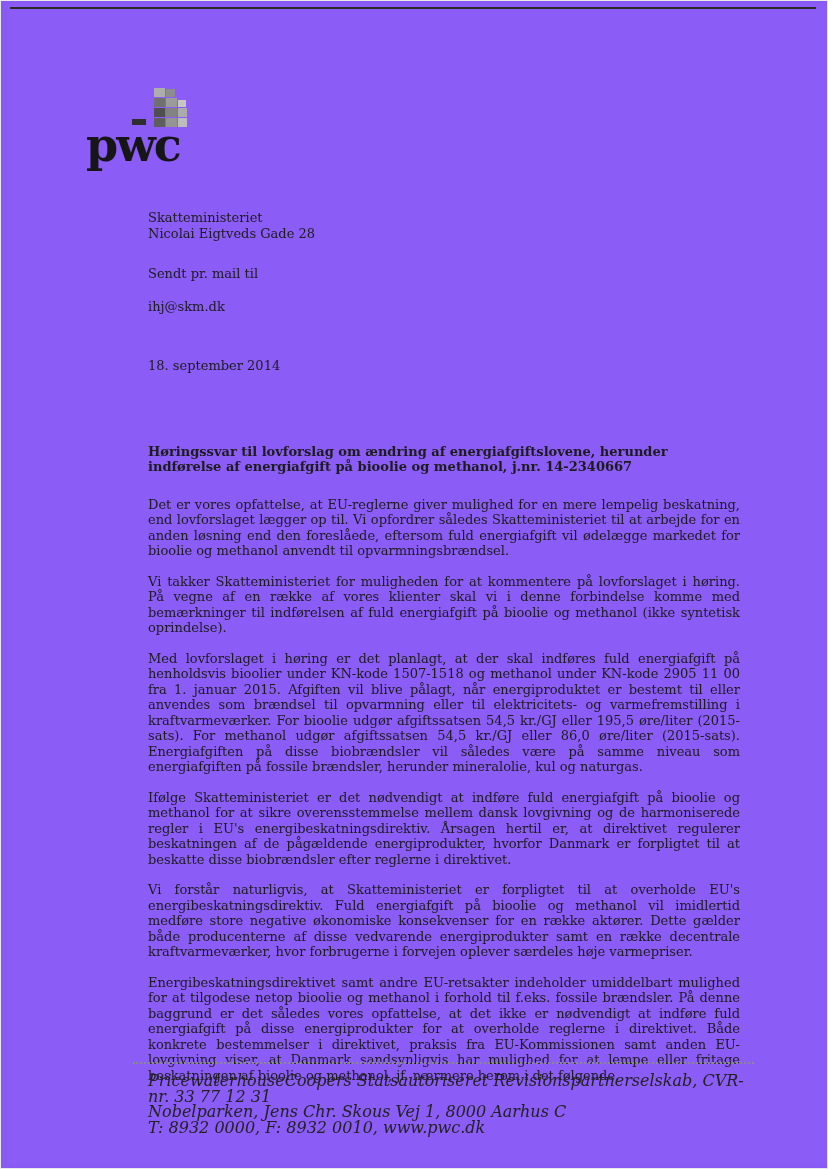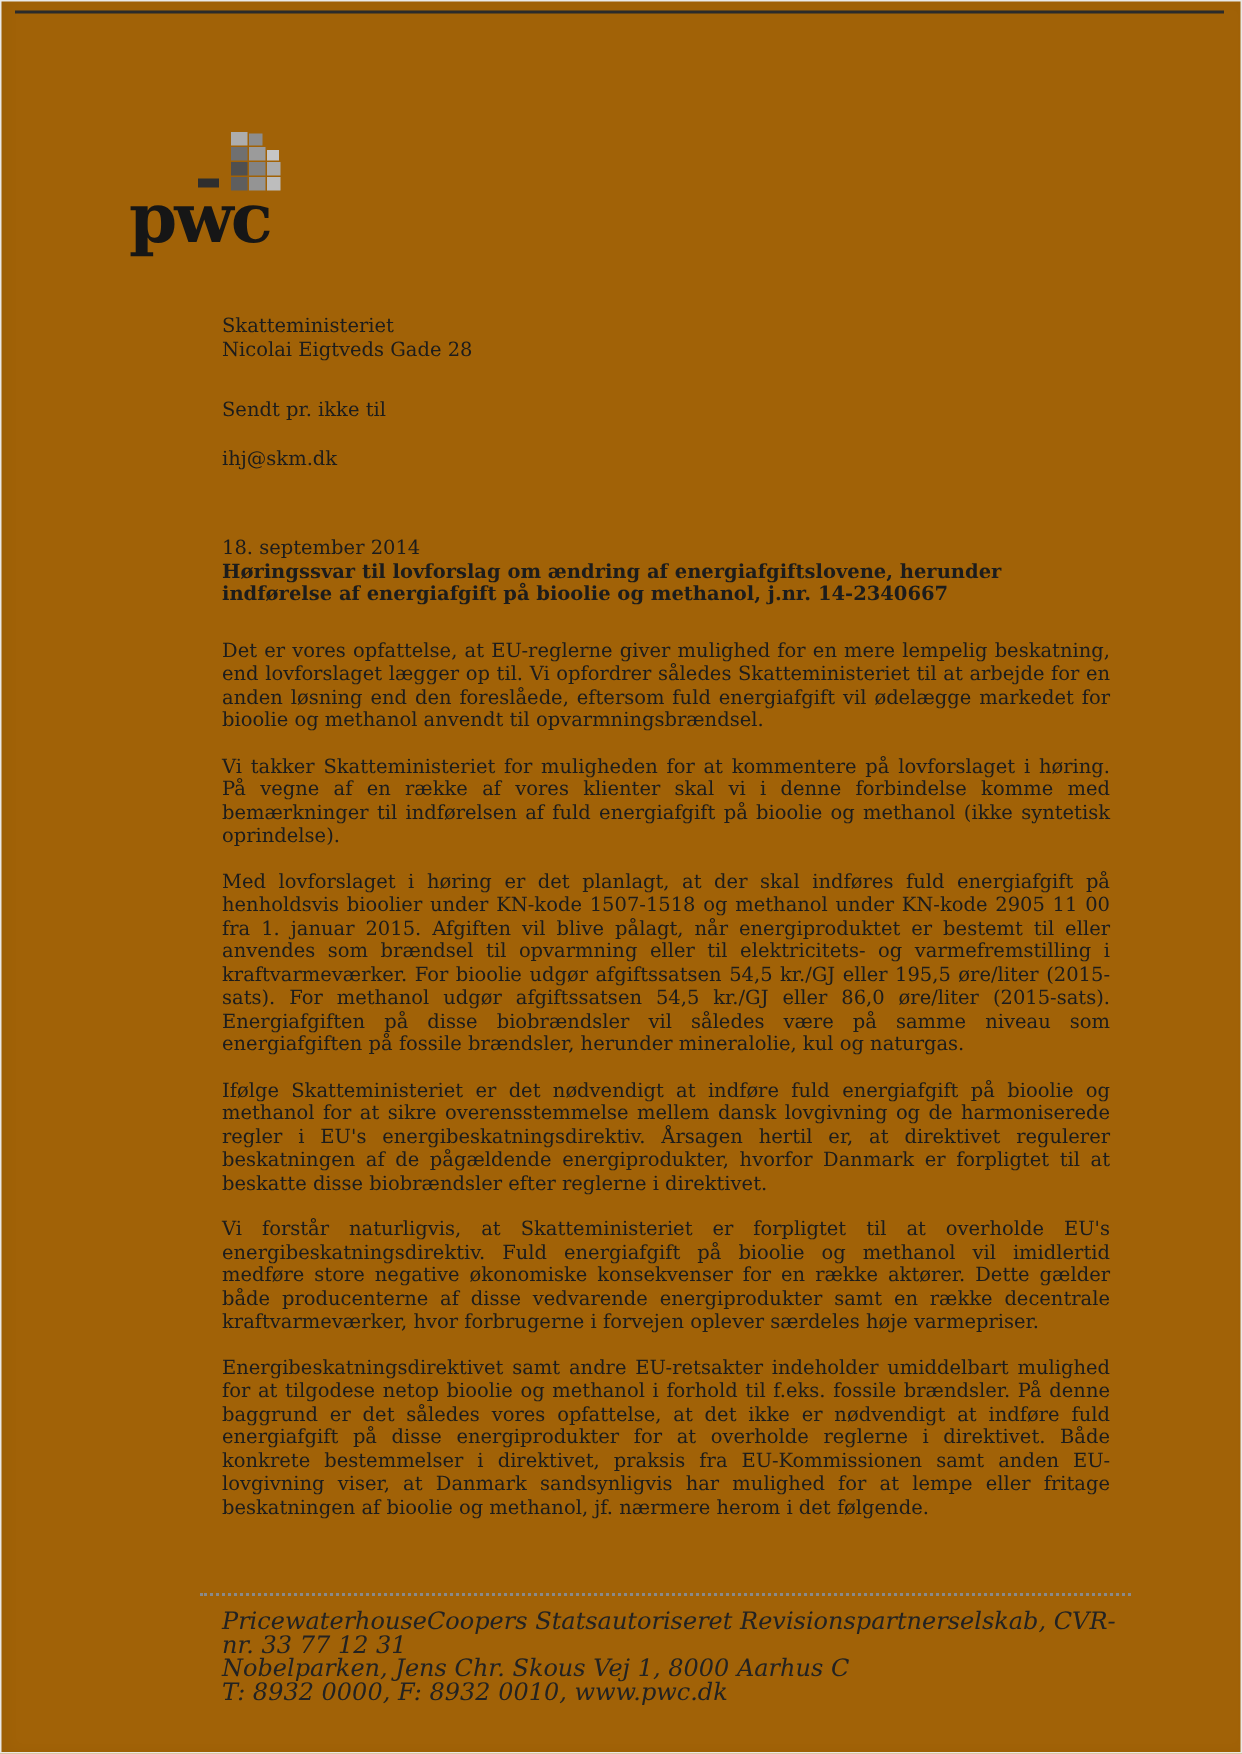--- a/index.html
+++ b/index.html
@@ -1,21 +1,21 @@
 <!DOCTYPE html>
 <html><head>
 <meta charset="utf-8">
 <style>
   html, body { margin: 0; padding: 0; background: #ffffff; }
   .page {
     position: relative;
     width: 828px;
     height: 1169px;
     margin: 0 auto;
-    background: #a16207;
+    background: #8b5cf6;
     box-shadow: inset 0 0 0 1px #e9e9e7, inset 4px 0 10px rgba(0,0,0,0.04);
     font-family: "DejaVu Serif", "Liberation Serif", serif;
     color: #1c1c1c;
     overflow: hidden;
   }
   .scan-top-line {
     position: absolute;
     top: 7px; left: 10px; right: 12px;
     height: 2px;
     background: #2b2b2b;
@@ -39,21 +39,21 @@
     left: 148px;
     top: 210px;
     width: 592px;
     font-size: 13px;
     line-height: 15.5px;
   }
   .block { margin: 0; }
   .recipient { margin-bottom: 25px; }
   .sent-via  { margin-bottom: 17px; }
   .emails    { margin-bottom: 44px; }
-  .date      { }
+  .date      { margin-bottom: 70px; }
   .subject {
     font-size: 13px;
     font-weight: bold;
     line-height: 15.5px;
     margin: 0 0 22px 0;
   }
   .para {
     margin: 0 0 15px 0;
     text-align: justify;
   }
@@ -95,21 +95,21 @@
     <div class="logo-word">pwc</div>
   </header>
 
   <main class="content">
 
     <div class="block recipient">
       <div>Skatteministeriet</div>
       <div>Nicolai Eigtveds Gade 28</div>
     </div>
 
-    <div class="block sent-via">Sendt pr. ikke til</div>
+    <div class="block sent-via">Sendt pr. mail til</div>
 
     <div class="block emails">
       <div>ihj@skm.dk</div>
     </div>
 
     <div class="block date">18. september 2014</div>
 
     <h1 class="block subject">Høringssvar til lovforslag om ændring af energiafgiftslovene, herunder indførelse af energiafgift på bioolie og methanol, j.nr. 14-2340667</h1>
 
     <p class="para">Det er vores opfattelse, at EU-reglerne giver mulighed for en mere lempelig beskatning, end lovforslaget lægger op til. Vi opfordrer således Skatteministeriet til at arbejde for en anden løsning end den foreslåede, eftersom fuld energiafgift vil ødelægge markedet for bioolie og methanol anvendt til opvarmningsbrændsel.</p>

